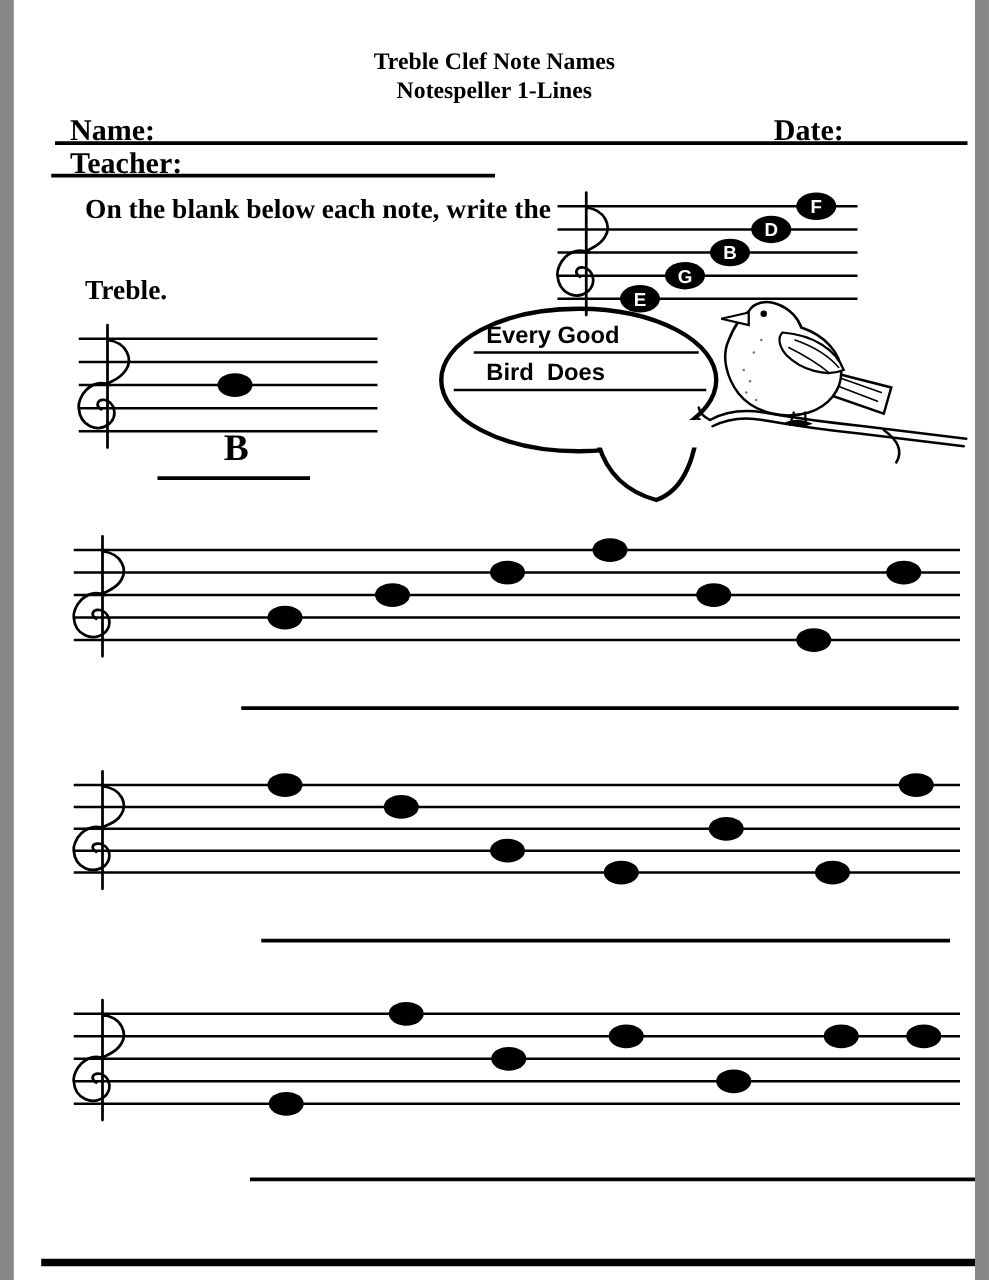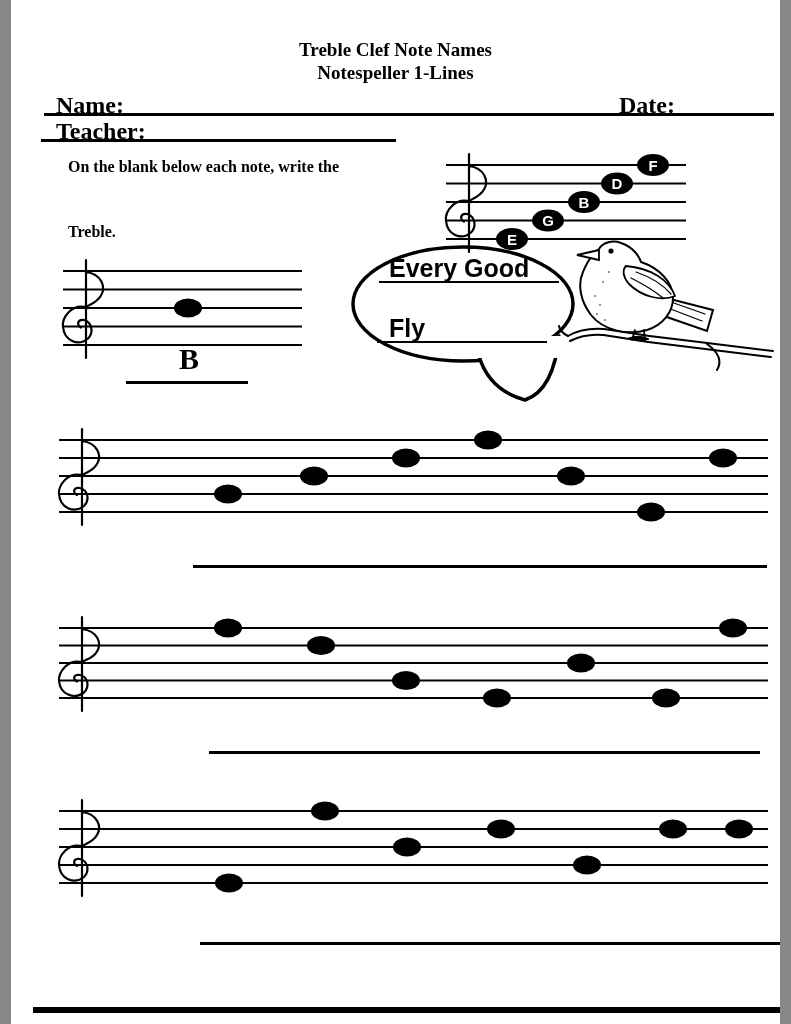--- a/index.html
+++ b/index.html
@@ -4,26 +4,26 @@
 <style>
   html,body{margin:0;padding:0;background:#888;}
   .page{
     position:relative;width:769px;height:1024px;background:#fff;
     font-family:"Liberation Serif", serif;color:#000;overflow:hidden;margin:0 auto;
   }
   .abs{position:absolute;}
   .title-line{left:0;right:0;text-align:center;font-weight:bold;font-size:19px;}
   .hdr-label{font-weight:bold;font-size:24px;}
   .rule{border-top:3px solid #000;height:0;}
-  .instr{font-weight:bold;font-size:16px;line-height:26px;}
+  .instr{font-weight:bold;font-size:22px;line-height:26px;}
   .answer-letter{font-weight:bold;font-size:30px;text-align:center;}
   svg.layer{position:absolute;left:0;top:0;}
   .bubble-line{
     position:absolute;font-family:"Liberation Sans", sans-serif;font-weight:bold;
-    font-size:25px;line-height:25px;border-bottom:2px solid #000;white-space:pre;
+    font-size:19px;line-height:25px;border-bottom:2px solid #000;white-space:pre;
   }
   .bottom-bar{background:#000;}
 </style>
 </head>
 <body>
 
 <div class="page">
 
   <div class="abs title-line" style="top:39px;">Treble Clef Note Names</div>
   <div class="abs title-line" style="top:62px;">Notespeller 1-Lines</div>
@@ -136,21 +136,21 @@
         <ellipse cx="314" cy="811" rx="14" ry="9.5" fill="#000000"></ellipse>
         <ellipse cx="396" cy="847" rx="14" ry="9.5" fill="#000000"></ellipse>
         <ellipse cx="490" cy="829" rx="14" ry="9.5" fill="#000000"></ellipse>
         <ellipse cx="576" cy="865" rx="14" ry="9.5" fill="#000000"></ellipse>
         <ellipse cx="662" cy="829" rx="14" ry="9.5" fill="#000000"></ellipse>
         <ellipse cx="728" cy="829" rx="14" ry="9.5" fill="#000000"></ellipse>
       </g>
     </svg>
 
   <div class="bubble-line" style="left:368px;top:256px;width:170px;padding-left:10px;">Every Good</div>
-  <div class="bubble-line" style="left:366px;top:316px;width:158px;padding-left:12px;">Fly</div>
+  <div class="bubble-line" style="left:352px;top:286px;width:176px;padding-left:26px;">Bird  Does</div>
 
   <div class="abs answer-letter" style="left:148px;top:342px;width:60px;">B</div>
   <div class="abs rule" style="left:115px;top:381px;width:122px;"></div>
 
   <div class="abs rule" style="left:182px;top:565px;width:574px;"></div>
   <div class="abs rule" style="left:198px;top:751px;width:551px;"></div>
   <div class="abs rule" style="left:189px;top:942px;width:581px;"></div>
 
   <div class="abs bottom-bar" style="left:22px;top:1007px;width:769px;height:6px;"></div>
 </div>

